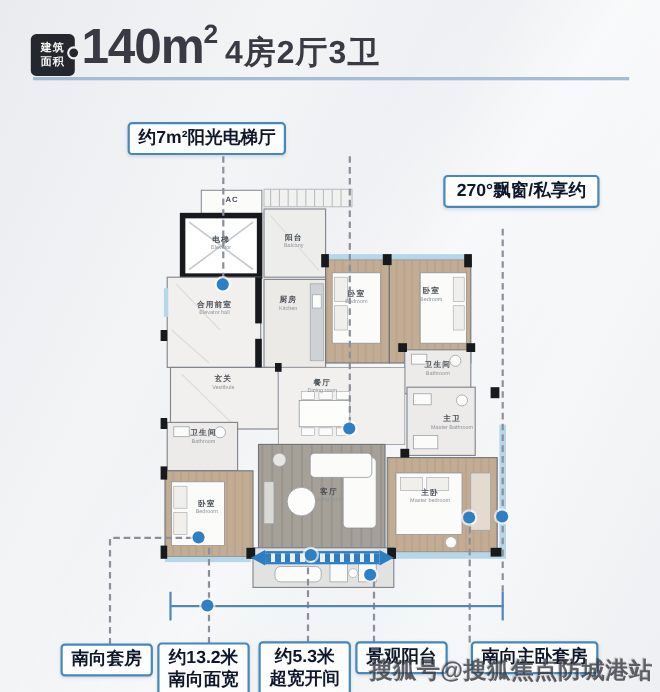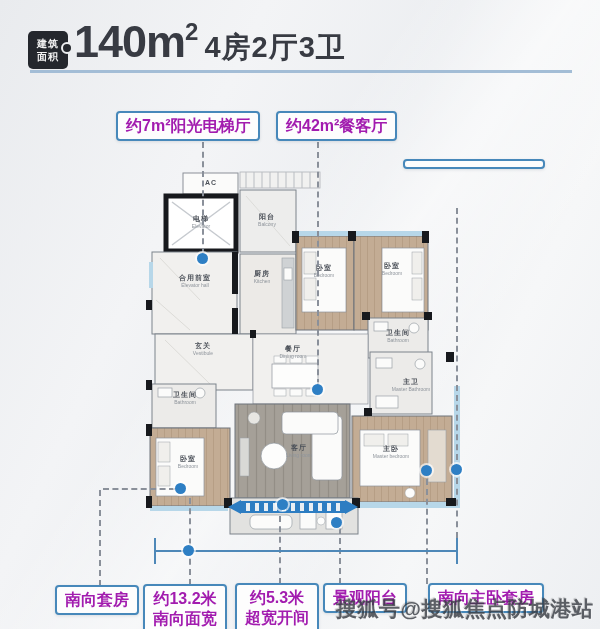--- a/index.html
+++ b/index.html
@@ -16,21 +16,21 @@
   .hdr-badge-dot { position:absolute; left:61px; top:42px; width:12px; height:12px; border-radius:50%;
     background:#24272d; border:2px solid #eceef0; }
   .hdr-title { position:absolute; left:74px; top:16px; color:#383b43; white-space:nowrap; }
   .hdr-title .big { font-size:45px; font-weight:800; letter-spacing:-1px; }
   .hdr-title sup { font-size:24px; font-weight:800; vertical-align:top; position:relative; top:2px; }
   .hdr-title .spec { font-size:29px; font-weight:800; margin-left:6px; letter-spacing:1px; }
   .hdr-rule { position:absolute; left:30px; top:70px; width:542px; height:3px; background:#a3bdd6; }
 
   
   .co { position:absolute; background:#fdfdfd; border:2px solid #4788ba; border-radius:4px;
-    color:#a21caf; font-weight:700; font-size:16px; line-height:1.25; padding:3px 8px;
+    color:#0f172a; font-weight:700; font-size:16px; line-height:1.25; padding:3px 8px;
     text-align:center; white-space:nowrap; box-shadow:0 1px 3px rgba(60,80,100,.15); z-index:6; }
   .co span { display:block; }
 
   
   .ld { position:absolute; width:0; border-left:2px dashed #8a909a; z-index:4; }
   .ldh { position:absolute; height:0; border-top:2px dashed #8a909a; z-index:4; }
 
   
   .dot { position:absolute; width:11px; height:11px; border-radius:50%; background:#2e7fc4;
     box-shadow:0 0 0 2px rgba(255,255,255,.65); z-index:5; }
@@ -311,24 +311,22 @@
   <div class="dot" style="left:175px;top:483px"></div>
   <div class="dot" style="left:277px;top:499px"></div>
   <div class="dot" style="left:331px;top:517px"></div>
   <div class="dot" style="left:421px;top:465px"></div>
   <div class="dot" style="left:451px;top:464px"></div>
   <div class="dot" style="left:183px;top:545px"></div>
 
   <div class="co" style="left:116px;top:111px">
       <span>约7m²阳光电梯厅</span>
     </div>
-  <div class="co" style="left:276px;top:111px">
-      <span>约42m²餐客厅</span>
-    </div>
   <div class="co" style="left:403px;top:159px;width:142px">
+    <span>270°飘窗/私享约</span>
   </div>
   <div class="co" style="left:55px;top:585px">
       <span>南向套房</span>
     </div>
   <div class="co" style="left:143px;top:584px">
     <span>约13.2米</span>
       <span>南向面宽</span>
   </div>
   <div class="co" style="left:235px;top:583px">
     <span>约5.3米</span>

